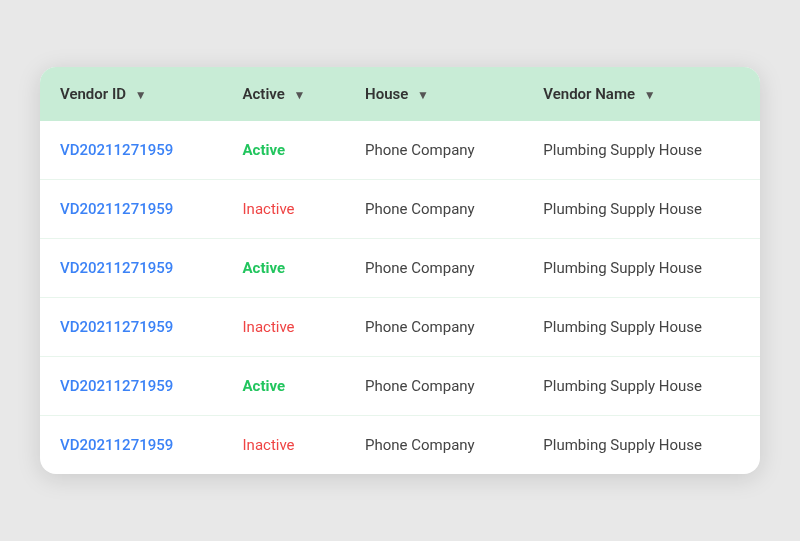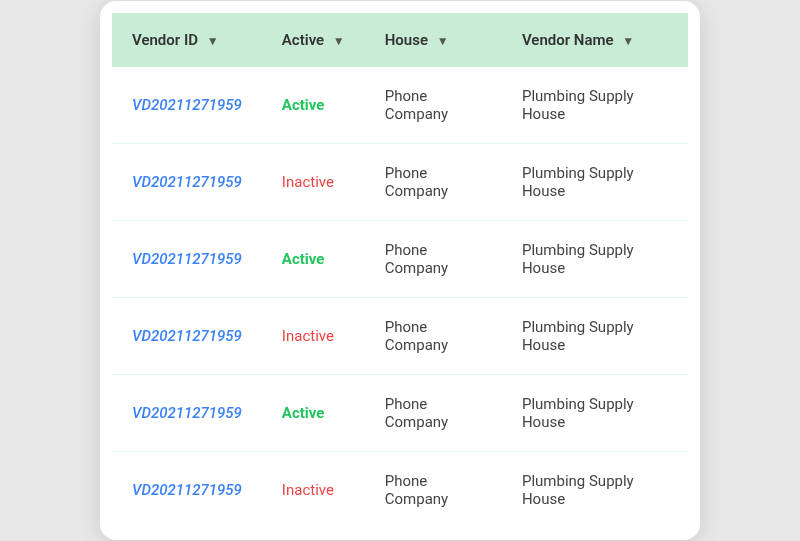--- a/index.html
+++ b/index.html
@@ -15,23 +15,22 @@
       display: flex;
       align-items: center;
       justify-content: center;
       font-family: -apple-system, BlinkMacSystemFont, 'Segoe UI', Roboto, sans-serif;
     }
 
     .card {
       background: #ffffff;
       border-radius: 16px;
       box-shadow: 0 4px 24px rgba(0,0,0,0.13);
-      width: 600px;
+      width: 720px;
       overflow: hidden;
-      padding: 12px;
     }
 
     table {
       width: 100%;
       border-collapse: collapse;
     }
 
     thead tr {
       background-color: #c8ecd6;
     }
@@ -63,21 +62,20 @@
 
     tbody td {
       padding: 20px 20px;
       font-size: 15px;
       color: #444;
     }
 
     .vendor-id {
       color: #3b82f6;
       font-weight: 500;
-      font-style: italic;
     }
 
     .status-active {
       color: #22c55e;
       font-weight: 700;
       margin-top: 12px;
     }
 
     .status-inactive {
       color: #ef4444;

